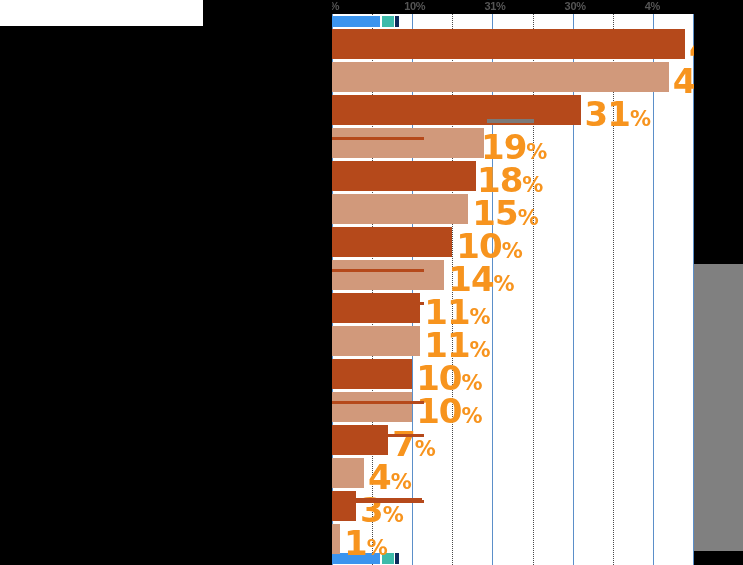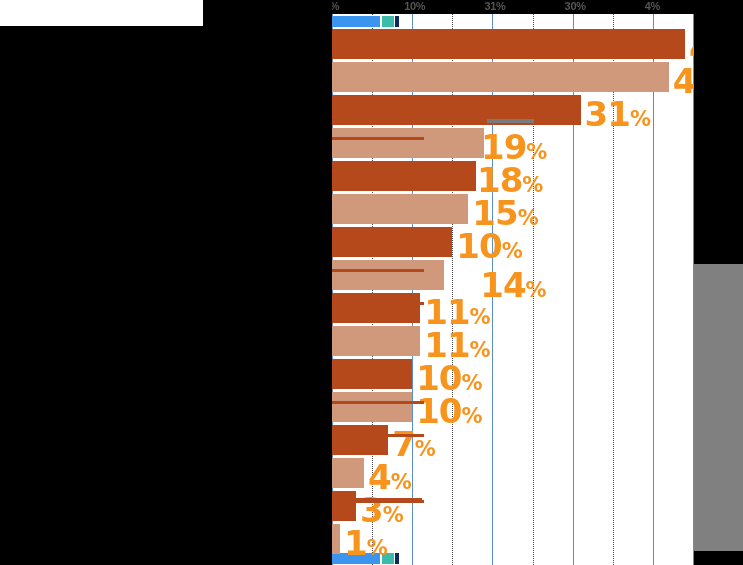--- a/index.html
+++ b/index.html
@@ -99,21 +99,21 @@
       <div class="vlabel" style="left: 584.62px; top: 97px;"><span class="num">31</span><span class="pct">%</span></div>
       <div class="bar" style="left: 332px; top: 128px; height: 30px; width: 152.38px; background: rgb(209, 153, 123);"></div>
       <div class="vlabel" style="left: 481px; top: 130px;"><span class="num">19</span><span class="pct">%</span></div>
       <div class="bar" style="left: 332px; top: 161px; height: 30px; width: 144.36px; background: rgb(181, 73, 27);"></div>
       <div class="vlabel" style="left: 477px; top: 163px;"><span class="num">18</span><span class="pct">%</span></div>
       <div class="bar" style="left: 332px; top: 194px; height: 30px; width: 136.34px; background: rgb(209, 153, 123);"></div>
       <div class="vlabel" style="left: 472.34px; top: 196px;"><span class="num">15</span><span class="pct">%</span></div>
       <div class="bar" style="left: 332px; top: 227px; height: 30px; width: 120.3px; background: rgb(181, 73, 27);"></div>
       <div class="vlabel" style="left: 456.3px; top: 229px;"><span class="num">10</span><span class="pct">%</span></div>
       <div class="bar" style="left: 332px; top: 260px; height: 30px; width: 112.28px; background: rgb(209, 153, 123);"></div>
-      <div class="vlabel" style="left: 448.28px; top: 268px; margin-left: 32px;"><span class="num">14</span><span class="pct">%</span></div>
+      <div class="vlabel" style="left: 448.28px; top: 262px;"><span class="num">14</span><span class="pct">%</span></div>
       <div class="bar" style="left: 332px; top: 293px; height: 30px; width: 88.22px; background: rgb(181, 73, 27);"></div>
       <div class="vlabel" style="left: 424.22px; top: 295px;"><span class="num">11</span><span class="pct">%</span></div>
       <div class="bar" style="left: 332px; top: 326px; height: 30px; width: 88.22px; background: rgb(209, 153, 123);"></div>
       <div class="vlabel" style="left: 424.22px; top: 328px;"><span class="num">11</span><span class="pct">%</span></div>
       <div class="bar" style="left: 332px; top: 359px; height: 30px; width: 80.2px; background: rgb(181, 73, 27);"></div>
       <div class="vlabel" style="left: 416.2px; top: 361px;"><span class="num">10</span><span class="pct">%</span></div>
       <div class="bar" style="left: 332px; top: 392px; height: 30px; width: 80.2px; background: rgb(209, 153, 123);"></div>
       <div class="vlabel" style="left: 416.2px; top: 394px;"><span class="num">10</span><span class="pct">%</span></div>
       <div class="bar" style="left: 332px; top: 425px; height: 30px; width: 56.14px; background: rgb(181, 73, 27);"></div>
       <div class="vlabel" style="left: 392.14px; top: 427px;"><span class="num">7</span><span class="pct">%</span></div>

